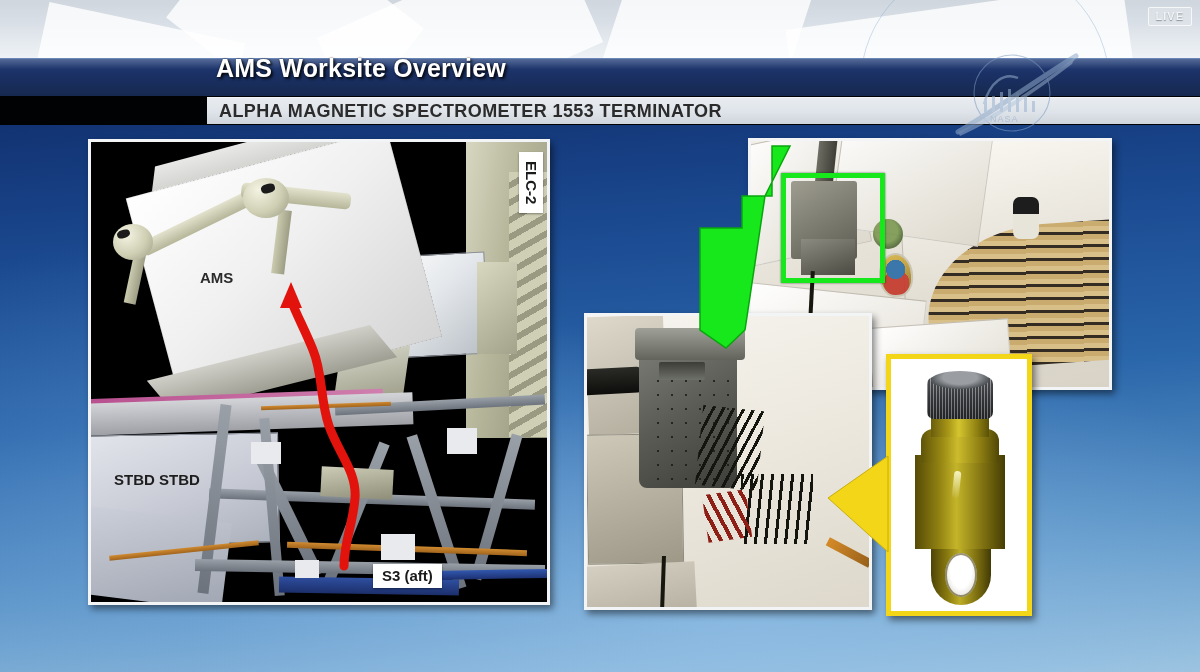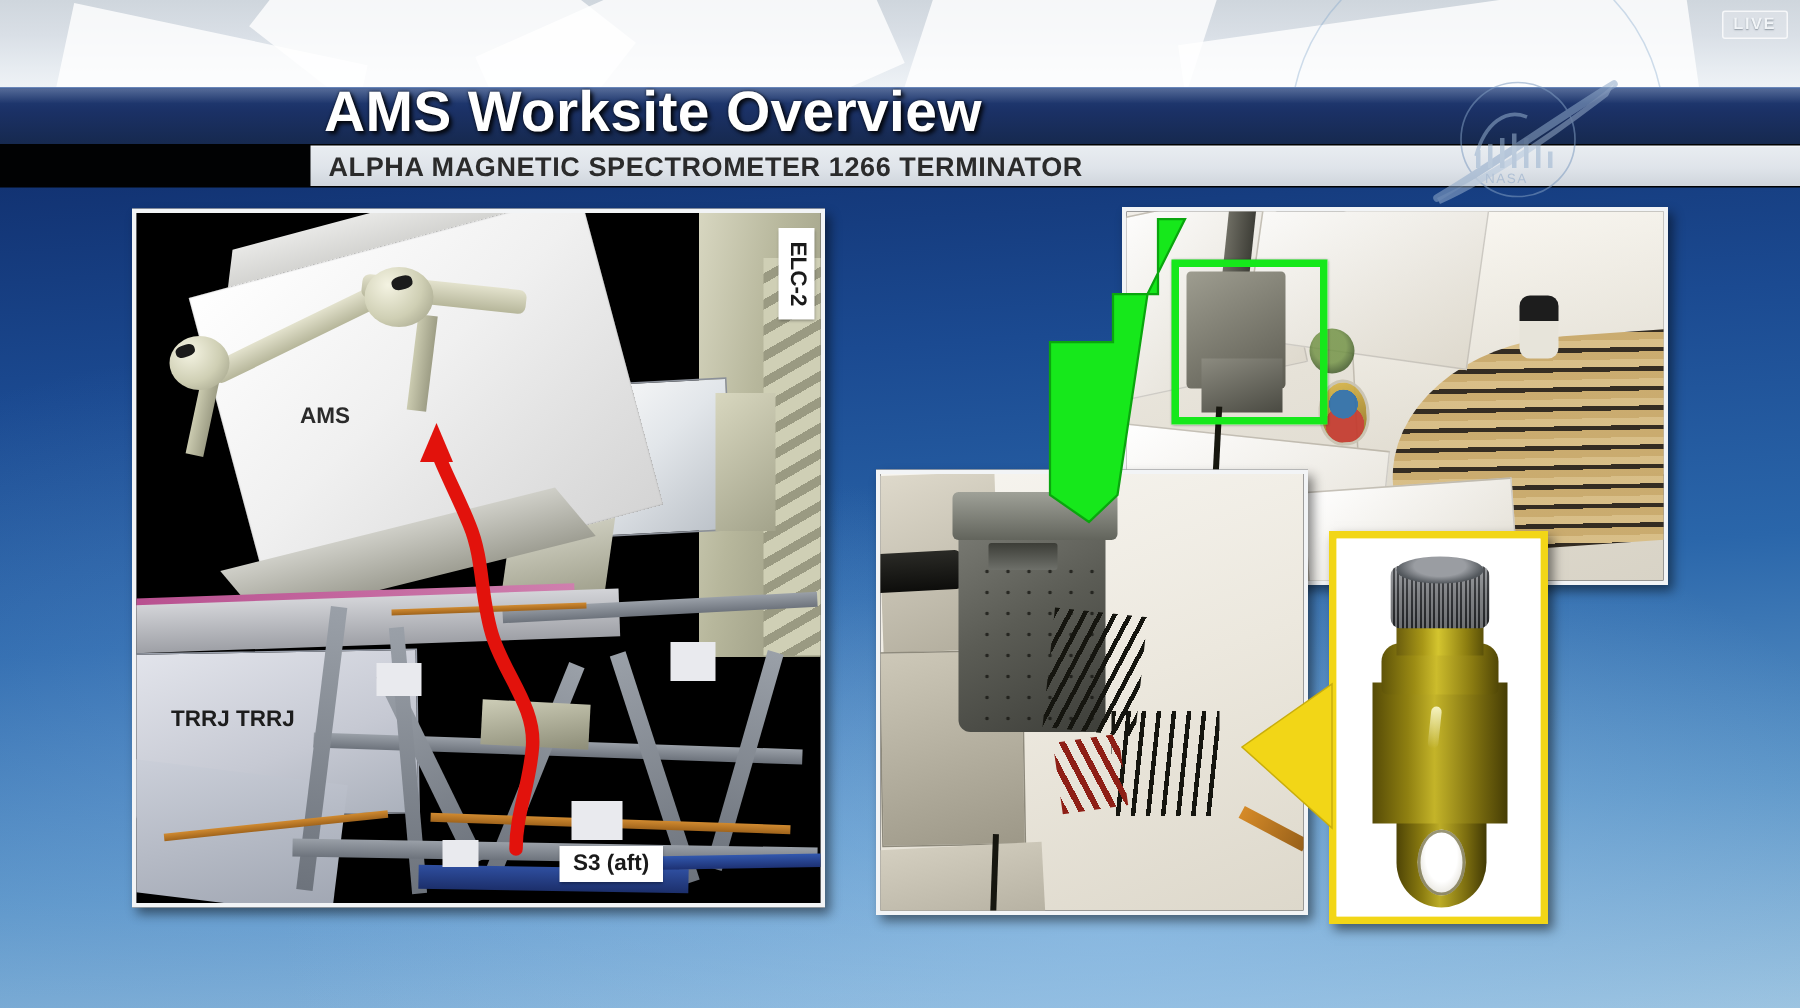--- a/index.html
+++ b/index.html
@@ -63,21 +63,21 @@
     background: linear-gradient(180deg, #24407a 0%, #1b3166 40%, #16294f 100%);
     border-top: 1px solid #6a86b8;
     overflow: hidden;
   }
   .titleband .sheen {
     position: absolute; left: 0; top: 0; width: 1200px; height: 10px;
     background: linear-gradient(180deg, rgba(255,255,255,0.22), rgba(255,255,255,0));
   }
   .page-title {
     position: absolute; left: 216px; top: 54px;
-    font-size: 38px; font-weight: bold; color: #ffffff;
+    font-size: 25px; font-weight: bold; color: #ffffff;
     letter-spacing: 0.2px;
     text-shadow: 2px 2px 3px rgba(0,0,0,0.85), 0 0 2px rgba(0,0,0,0.7);
     z-index: 30;
     white-space: nowrap;
   }
 
   
   .blackband {
     position: absolute; left: 0; top: 96px; width: 1200px; height: 29px;
     background: #010203;
@@ -461,21 +461,21 @@
 
   <div class="live-badge">LIVE</div>
 
   <div class="titleband">
     <div class="sheen"></div>
   </div>
   <div class="page-title">AMS Worksite Overview</div>
 
   <div class="blackband"></div>
   <div class="subtitle-plate">
-    <div class="subtitle-text">ALPHA MAGNETIC SPECTROMETER 1266 TERMINATOR</div>
+    <div class="subtitle-text">ALPHA MAGNETIC SPECTROMETER 1553 TERMINATOR</div>
   </div>
 
   <svg class="nasa-mark" viewBox="0 0 150 90">
     <circle cx="72" cy="45" r="38" fill="none" stroke="#7f9cc0" stroke-width="1.1"></circle>
     <path d="M18 84 C55 62 100 30 136 8" stroke="#8fa9c9" stroke-width="5" fill="none" stroke-linecap="round"></path>
     <path d="M18 84 C58 66 104 34 136 8 L132 16 C98 42 56 72 20 88 Z" fill="#aac0d8" opacity="0.85"></path>
     <path d="M44 56 C50 34 64 24 78 30" stroke="#93aecd" stroke-width="2.4" fill="none"></path>
     <g fill="#9ab3cf">
       <rect x="44" y="52" width="3" height="12"></rect>
       <rect x="52" y="48" width="3" height="16"></rect>
@@ -538,21 +538,21 @@
       <div class="sh whitebit w3"></div>
       <div class="sh whitebit w4"></div>
 
       <svg class="svg-layer" viewBox="0 0 456 460">
         <path d="M253 424 C253 400 262 382 264 356 C266 330 247 310 238 284
                  C229 258 232 232 222 208 C214 188 206 174 200 158" stroke="#e2120c" stroke-width="9" fill="none" stroke-linecap="round"></path>
         <polygon points="200,140 211,166 189,166" fill="#e2120c"></polygon>
       </svg>
 
       <div class="lbl" id="lbl-ams">AMS</div>
-      <div class="lbl" id="lbl-stbd">TRRJ TRRJ</div>
+      <div class="lbl" id="lbl-stbd">STBD STBD</div>
       <div class="lbl" id="lbl-s3">S3 (aft)</div>
       <div class="lbl" id="lbl-elc2">ELC-2</div>
     </div>
   </div>
 
   <div class="photo" id="photo-rtop">
     <div class="canvas">
       <div class="mli mli-c"></div>
       <div class="radiator-curve"></div>
       <div class="mli mli-a"></div>

